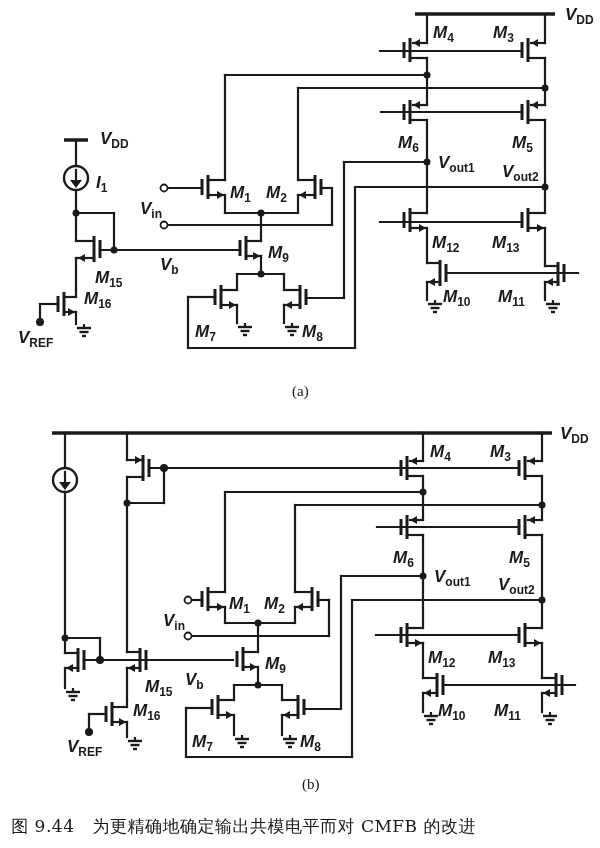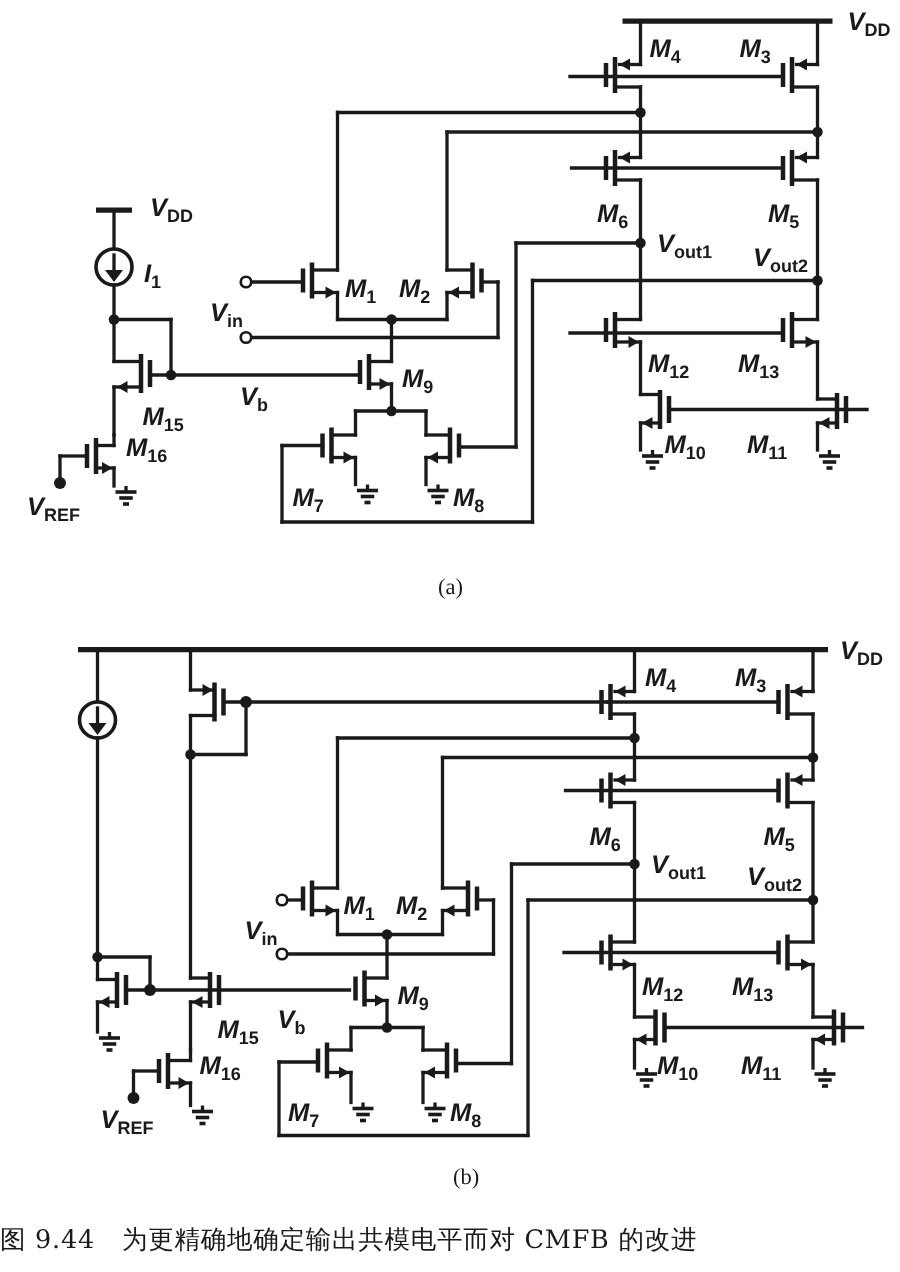--- a/index.html
+++ b/index.html
@@ -10,21 +10,21 @@
   .g { stroke: #1a1a1a; stroke-width: 3; fill: none; }
   .rail { stroke: #1a1a1a; stroke-width: 3.5; fill: none; }
   .dot { fill: #1a1a1a; }
   .pin { fill: #ffffff; stroke: #1a1a1a; stroke-width: 1.8; }
   .arr { fill: #1a1a1a; }
   .lbl { font-family: "Liberation Sans", sans-serif; font-weight: bold; font-style: italic;
          font-size: 17px; fill: #1a1a1a; }
   .sub { font-family: "Liberation Sans", sans-serif; font-weight: bold; font-style: normal;
          font-size: 12px; fill: #1a1a1a; }
   .cap { font-family: "Liberation Serif", serif; font-size: 15px; fill: #1a1a1a; }
-  .caption { position: absolute; left: 0; width: 476px; top: 815px; text-align: left;
+  .caption { position: absolute; left: 0; width: 476px; top: 815px; text-align: right;
              font-family: "DejaVu Serif", serif; font-size: 17px; color: #1a1a1a; letter-spacing: 0.5px; }
   .caption .num { margin-right: 18px; }
 </style>
 </head>
 <body>
 
 <svg width="600" height="848" viewBox="0 0 600 848">
   <defs>
     <symbol id="gnd" viewBox="-8 0 16 14" overflow="visible">
       <line x1="0" y1="0" x2="0" y2="4" stroke="#1a1a1a" stroke-width="2.2"></line>

